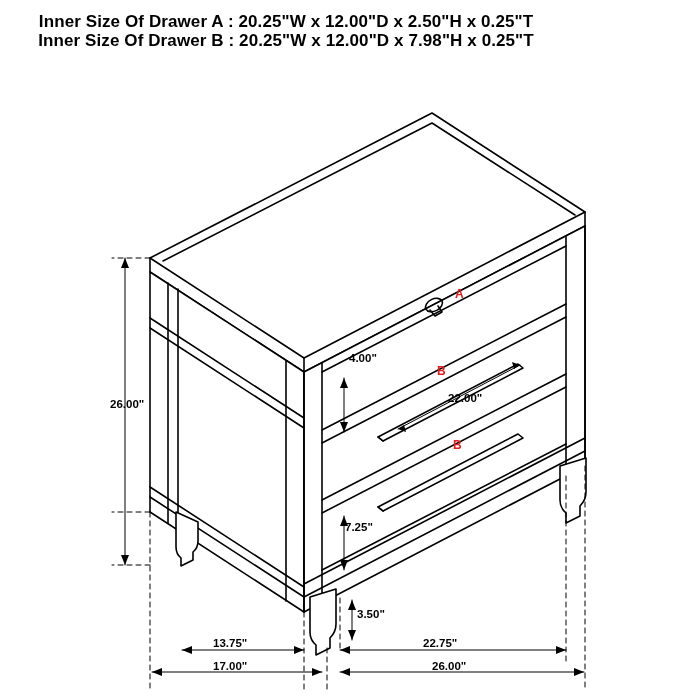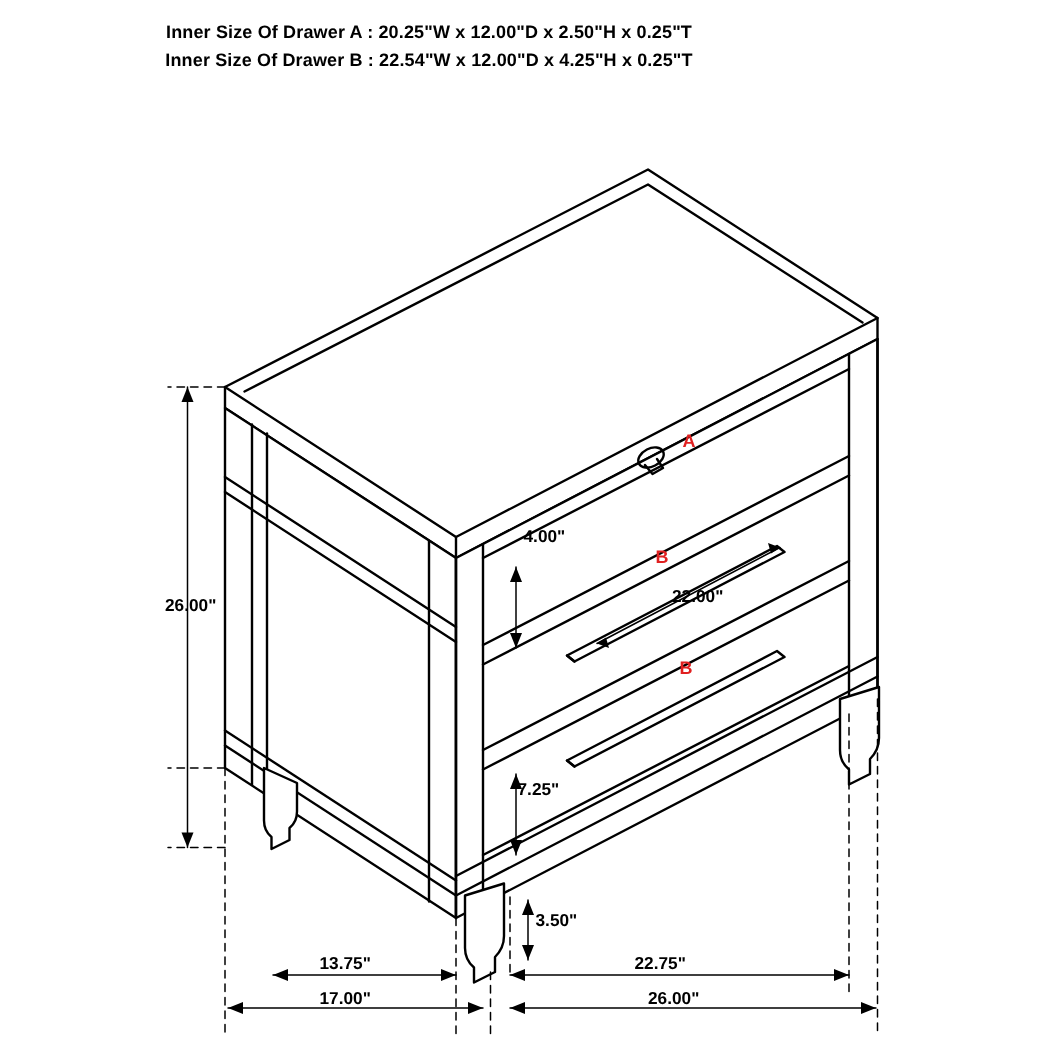--- a/index.html
+++ b/index.html
@@ -19,21 +19,21 @@
     position: relative;
     width: 700px;
     height: 700px;
   }
   .header {
     position: absolute;
     top: 12px;
     left: 0;
     width: 572px;
     text-align: center;
-    font-size: 12px;
+    font-size: 17px;
     font-weight: bold;
     line-height: 19px;
     letter-spacing: 0.1px;
   }
   .header div { white-space: nowrap; }
 
   svg.diagram {
     position: absolute;
     top: 0;
     left: 0;
@@ -49,21 +49,21 @@
   .lbl.red { color: #e02020; font-size: 12px; }
   .lbl.dim { color: #000000; }
 </style>
 </head>
 <body>
 
 <div id="stage">
 
   <div class="header">
     <div>Inner Size Of Drawer A : 20.25"W x 12.00"D x 2.50"H x 0.25"T</div>
-    <div>Inner Size Of Drawer B : 22.54"W x 12.00"D x 4.25"H x 0.25"T</div>
+    <div>Inner Size Of Drawer B : 20.25"W x 12.00"D x 7.98"H x 0.25"T</div>
   </div>
 
   <svg class="diagram" viewBox="0 0 700 700">
     <g fill="none" stroke="#000000" stroke-width="1.6" stroke-linejoin="round" stroke-linecap="round">
 
       <polygon points="150,258 432,113 585,212 304,358" fill="#ffffff"></polygon>
 
       <polyline points="150,258 150,272 304,372 304,358"></polyline>
       <polyline points="304,372 585,226 585,212"></polyline>
 

